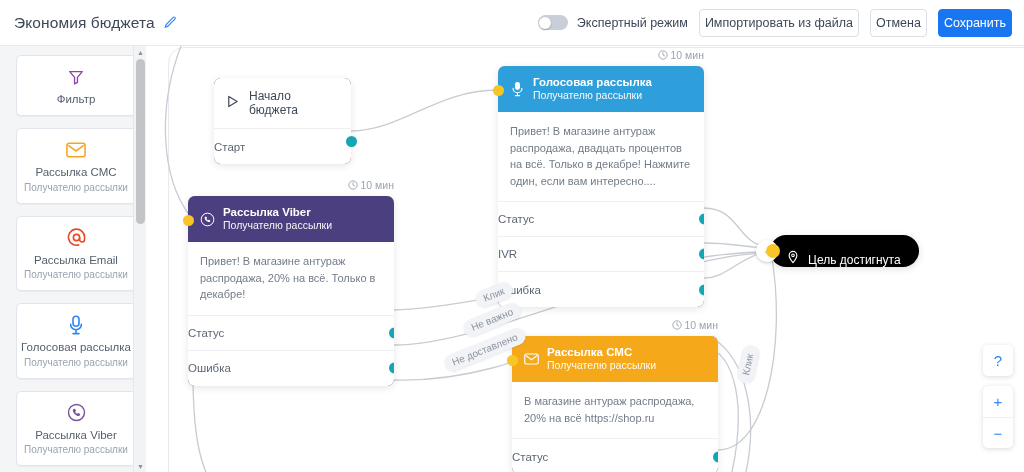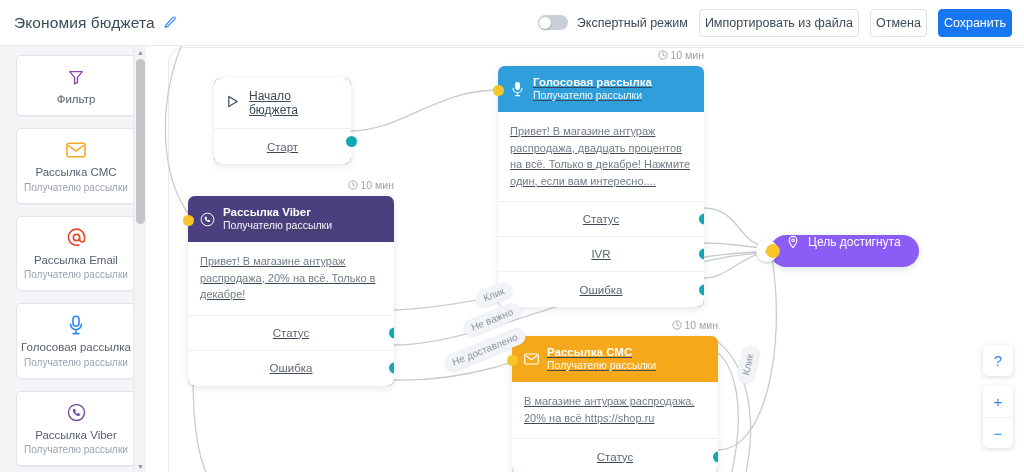--- a/index.html
+++ b/index.html
@@ -111,37 +111,36 @@
   svg.edges { position: absolute; top: 0; left: 0; width: 878px; height: 426px; }
   .edge { fill: none; stroke: #c8ccd2; stroke-width: 1.3px; }
 
   
   .node {
     position: absolute;
     background: #701a75; border-radius: 7px;
     box-shadow: 0 2px 7px rgba(50,60,80,.13);
     overflow: visible;
     cursor: move;
-    text-decoration: underline;
   }
   .node-inner { border-radius: 7px; overflow: hidden; background:#fff; }
   .node-head {
     display: flex; align-items: center; gap: 8px;
     padding: 9px 10px 9px 11px; color: #fff;
   }
   .node-head .hico { flex: none; width: 16px; height: 16px;
     display: flex; align-items: center; justify-content: center; }
   .node-head .htxt .h1 { font-size: 11.5px; font-weight: bold; line-height: 1.25; }
   .node-head .htxt .h2 { font-size: 10.5px; line-height: 1.3; opacity: .95; }
   .node-body {
     padding: 11px 12px 12px; font-size: 11px; line-height: 1.5;
     color: #737c89; border-bottom: 1px solid #edeff2;
   }
   .node-row {
-    height: 35px; display: flex; align-items: center; justify-content: center;
+    height: 35px; display: flex; align-items: center; 
     font-size: 11.5px; color: #5d6673;
     border-bottom: 1px solid #edeff2; position: relative; cursor: pointer;
   }
   .node-row:last-child { border-bottom: none; }
   .port {
     position: absolute; width: 11px; height: 11px; border-radius: 50%;
     background: #13a7b4; cursor: crosshair;
   }
   .port.out { right: -5.5px; top: 50%; transform: translateY(-50%); }
   .port.in {
@@ -154,23 +153,23 @@
   }
   .node.start .node-row { border-bottom: none; }
   .start-head {
     display: flex; align-items: center; gap: 10px;
     padding: 11px 12px; font-size: 12px; color: #3c4858;
     border-bottom: 1px solid #edeff2;
   }
 
   
   .goal {
-    position: absolute; display: flex; align-items: flex-start; gap: 8px;
+    position: absolute; display: flex; align-items: flex-end; gap: 8px;
     height: 32px; padding: 0 18px 0 16px;
-    background: #8b5cf6; color: #fff; border-radius: 16px;
+    background: #000000; color: #fff; border-radius: 16px;
     font-size: 12px; box-shadow: 0 2px 7px rgba(50,60,80,.16);
     cursor: move;
   }
   .goal .in-badge {
     position: absolute; left: -14px; top: 50%; transform: translateY(-50%);
     width: 22px; height: 22px; border-radius: 50%;
     background: #fff; box-shadow: 0 1px 3px rgba(40,50,70,.25);
     display: flex; align-items: center; justify-content: center;
     font-size: 7px; color: #9aa3b0;
   }

